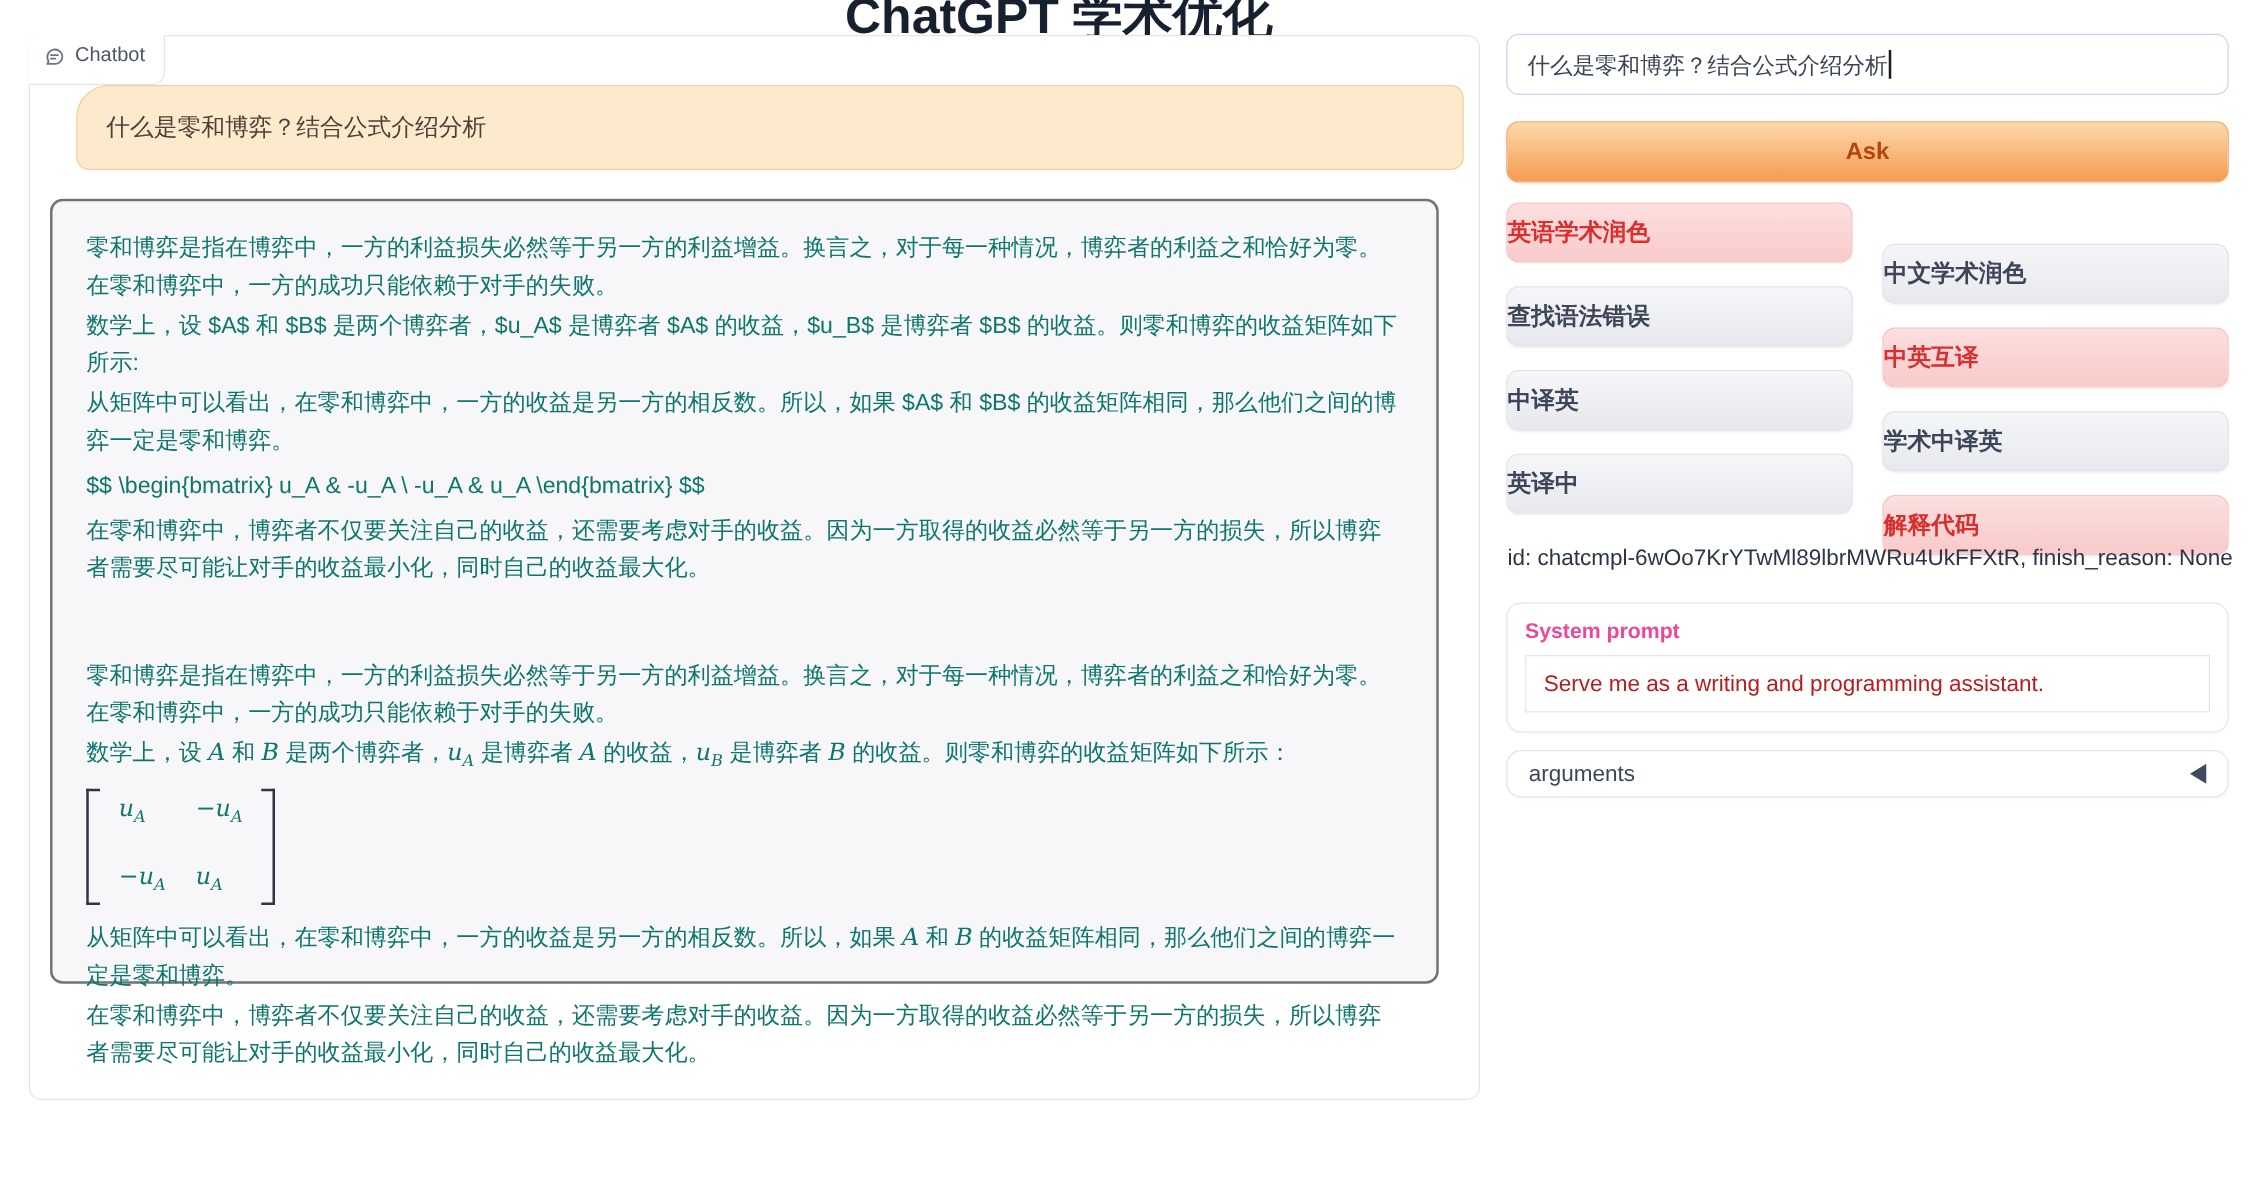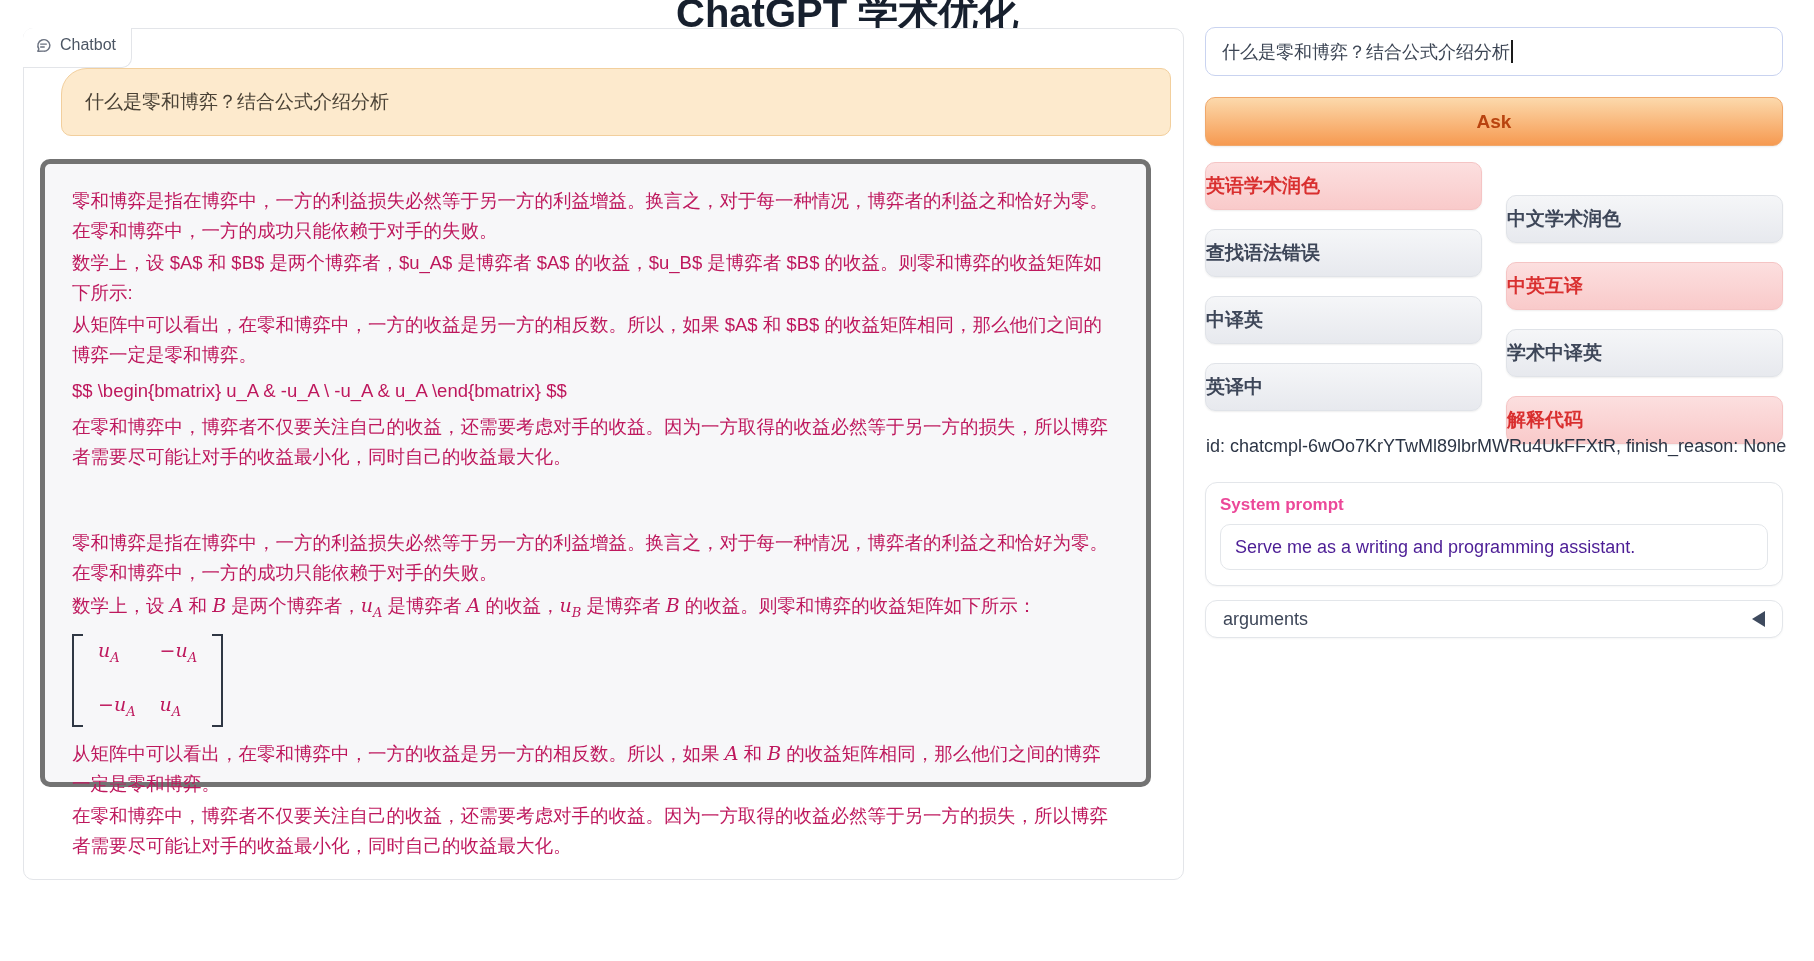--- a/index.html
+++ b/index.html
@@ -25,22 +25,22 @@
   }
   .chat-label svg{display:block;}
   .msg-user{
     position:absolute;left:37px;top:39px;width:1110px;height:68px;box-sizing:border-box;
     background:#fdeacd;border:1.5px solid #f2cf9d;border-radius:26px 10px 10px 10px;
     display:flex;align-items:center;padding-left:23px;
     font-size:19px;color:#4a4236;
   }
   .msg-bot{
     position:absolute;left:16px;top:130px;width:1111px;height:628px;box-sizing:border-box;
-    background:#f7f7f9;border:5px solid #737373;border-radius:10px;
-    padding:20px 28px 16px 27px;font-size:18.5px;line-height:30px;color:#be185d;
+    background:#f7f7f9;border:2px solid #737373;border-radius:10px;
+    padding:20px 28px 16px 27px;font-size:18.5px;line-height:30px;color:#0f766e;
   }
   .para{margin:2px 0;}
   .para.formula{margin:6px 0;}
   .block-gap{height:52px;}
   .mi{font-family:"DejaVu Serif","Liberation Serif",serif;font-style:italic;font-size:19px;}
   .mi sub{font-size:13px;font-style:italic;}
   .matrix{display:inline-flex;align-items:stretch;margin:4px 0 2px 0;}
   .br-l{width:9px;border:2px solid #2f3744;border-right:none;margin-right:2px;}
   .br-r{width:9px;border:2px solid #2f3744;border-left:none;margin-left:2px;}
   .mx{display:grid;grid-template-columns:auto auto;column-gap:30px;row-gap:0;
@@ -70,22 +70,22 @@
   .col-l{left:1205px;} .col-r{left:1506px;margin-top:33px;}
   .row-1{top:162px;} .row-2{top:229px;} .row-3{top:296px;} .row-4{top:363px;}
   .status{position:absolute;left:1206px;top:436px;font-size:18px;color:#2c3545;}
   .sys-box{
     position:absolute;left:1205px;top:482px;width:578px;height:104px;box-sizing:border-box;
     background:#fff;border:1px solid #e3e6ea;border-radius:12px;padding:12px 14px;
     box-shadow:0 1px 2px rgba(0,0,0,.04);
   }
   .sys-label{font-size:17px;color:#ec4899;font-weight:bold;}
   .sys-input{
-    margin-top:9px;height:46px;box-sizing:border-box;border:1px solid #e3e6ea;border-radius:10px;
-    display:flex;align-items:center;padding:0 14px;font-size:18px;color:#4c1d95;background:#fff;
+    margin-top:9px;height:46px;box-sizing:border-box;border:1px solid #e3e6ea;border-radius:0;
+    display:flex;align-items:center;padding:0 14px;font-size:18px;color:#b91c1c;background:#fff;
   }
   .acc{
     position:absolute;left:1205px;top:600px;width:578px;height:38px;box-sizing:border-box;
     background:#fff;border:1px solid #e3e6ea;border-radius:12px;
     display:flex;align-items:center;justify-content:space-between;padding:0 17px;
     font-size:18px;color:#3d4658;cursor:pointer;box-shadow:0 1px 2px rgba(0,0,0,.04);
   }
   .acc-arrow{
     width:0;height:0;border-top:8px solid transparent;border-bottom:8px solid transparent;
     border-right:13px solid #3e4a5e;

